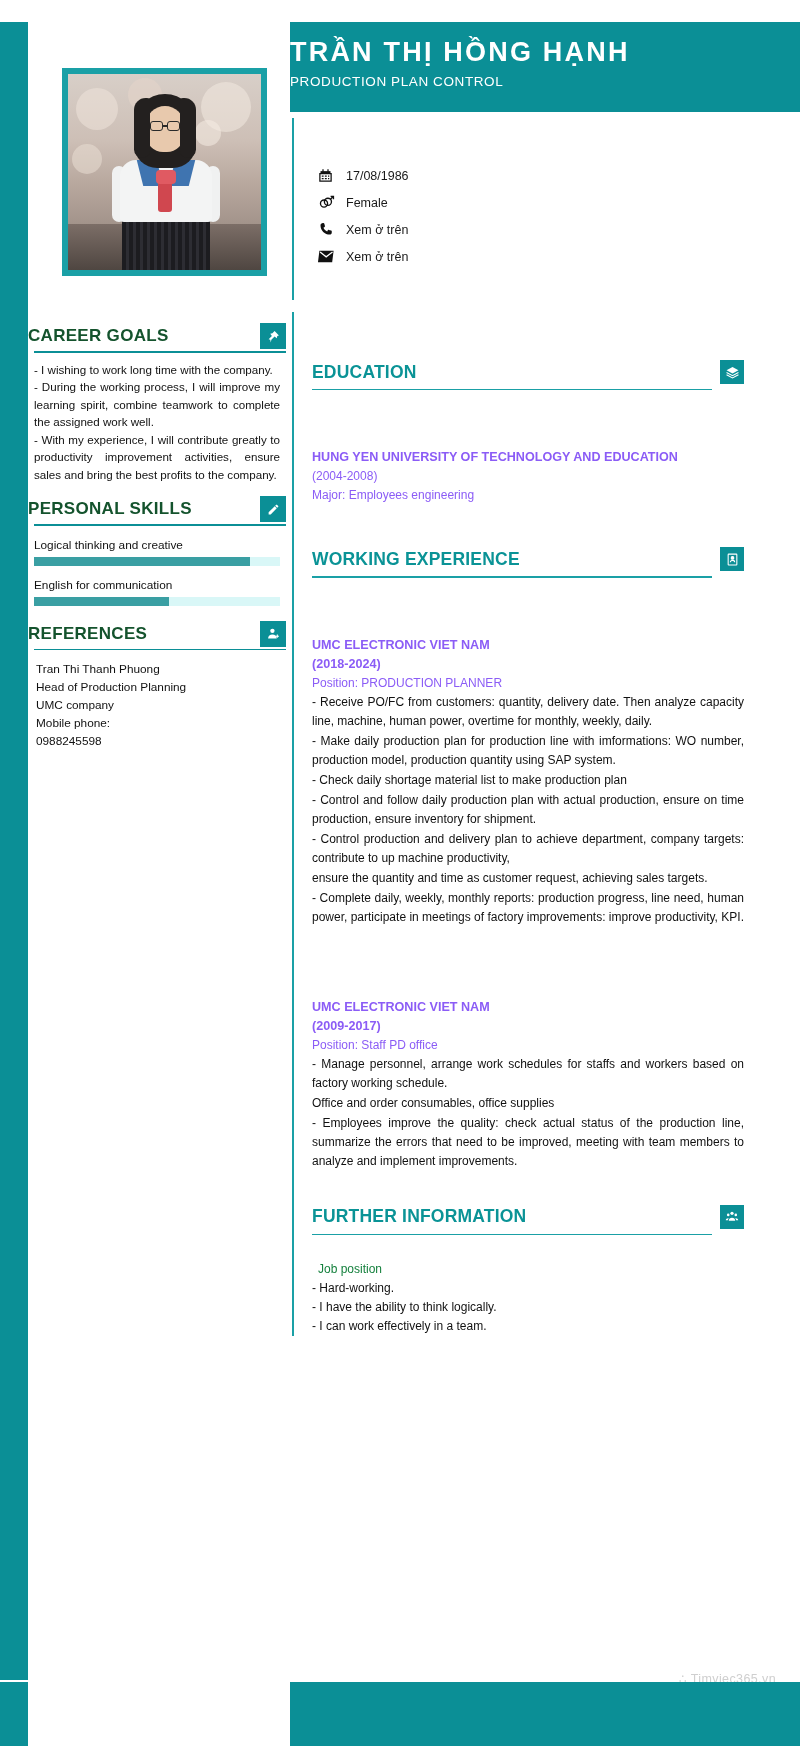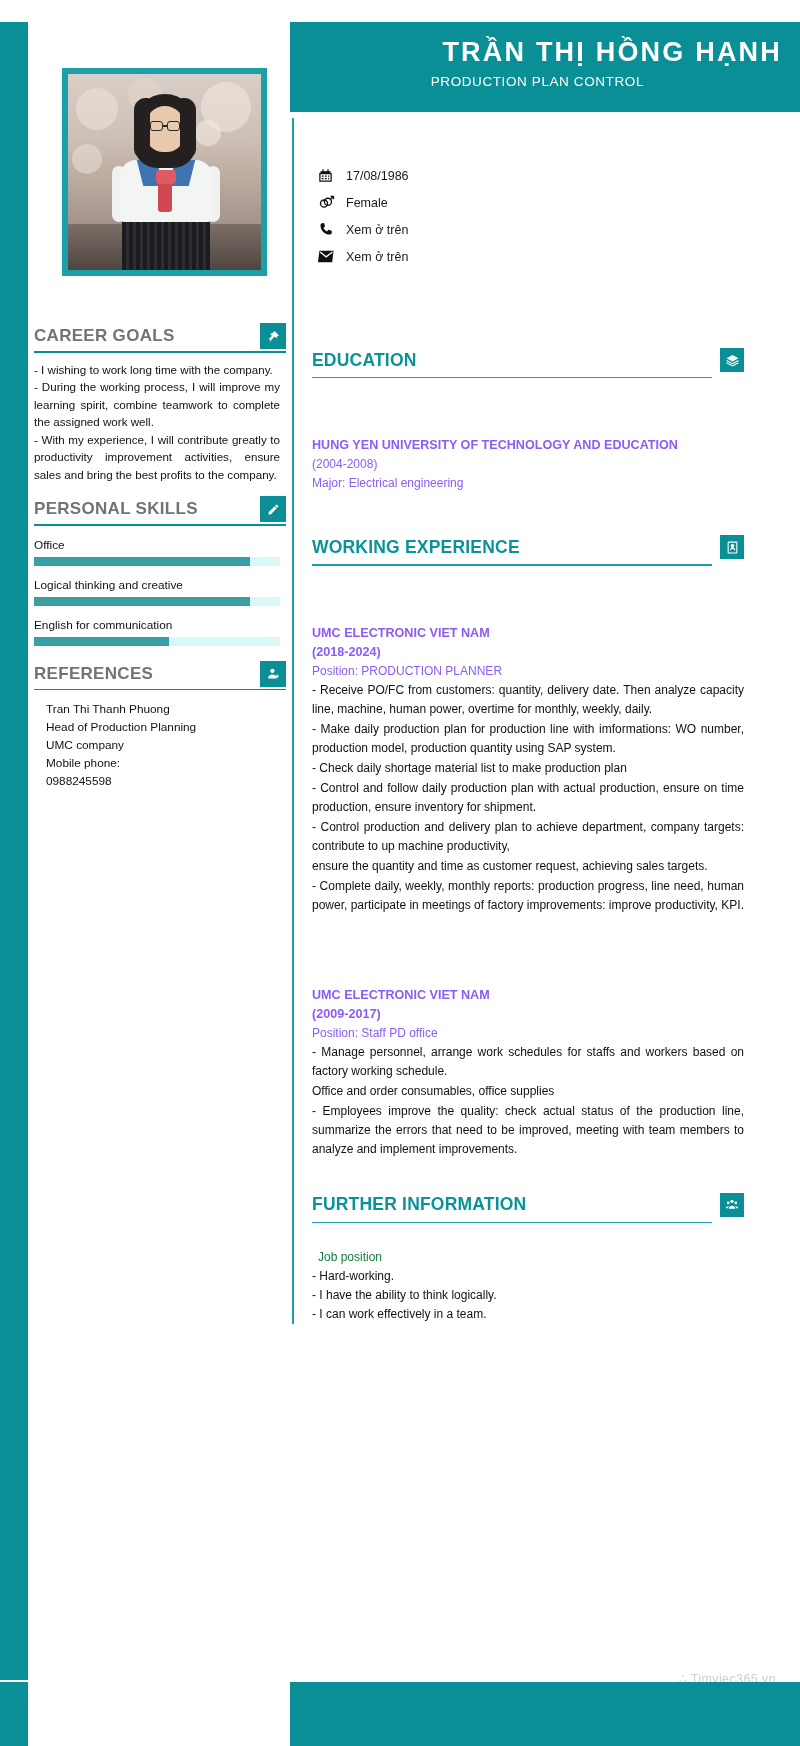--- a/index.html
+++ b/index.html
@@ -44,21 +44,21 @@
   }
 
   
   .header {
     position: absolute;
     left: 290px; top: 22px;
     width: 510px; height: 90px;
     background: #0b8f96;
     color: #ffffff;
     padding: 10px 18px 0 0;
-    text-align: right;
+    text-align: left;
   }
   .header .name {
     font-size: 27px;
     font-weight: bold;
     letter-spacing: 2.2px;
     line-height: 40px;
     white-space: nowrap;
   }
   .header .role {
     font-size: 13.5px;
@@ -171,26 +171,25 @@
     padding: 22px 0 0 0;
   }
   .sec-head {
     display: flex; align-items: stretch;
     height: 28px;
     margin: 0 0 0 0;
     background: #ffffff;
   }
   .sec-head .title {
     flex: 1;
-    color: #737373;
+    color: #14532d;
     font-size: 17px;
     font-weight: bold;
     letter-spacing: .3px;
     line-height: 28px;
-    padding-left: 6px;
   }
   .sec-head .badge {
     width: 26px; height: 26px;
     background: #0b8f96;
     color: #ffffff;
     display: flex; align-items: center; justify-content: center;
     align-self: center;
   }
   .sec-rule { height: 1.5px; background: #0b8f96; margin: 1px 0 0 6px; }
 
@@ -206,26 +205,26 @@
     font-size: 11.8px; color: #111;
     padding: 12px 0 5px 0;
   }
   .bar {
     height: 9px; width: 100%;
     background: #d9f7f7;
   }
   .bar > span { display: block; height: 100%; background: #3a9fa3; }
   .ref-text {
     font-size: 11.8px; line-height: 18px; color: #111;
-    padding: 10px 6px 0 18px;
+    padding: 10px 6px 0 8px;
   }
 
   
   .right-col {
-    position: absolute; left: 292px; top: 300px;
+    position: absolute; left: 292px; top: 312px;
     width: 480px;
     border-left: 2px solid #1aa0a6;
     padding: 48px 28px 0 18px;
   }
   .rsec-head { display: flex; align-items: center; }
   .rsec-head .title {
     flex: 1;
     color: #0a9396;
     font-size: 17.5px;
     font-weight: bold;
@@ -376,26 +375,20 @@
         <div class="title">PERSONAL SKILLS</div>
         <div class="badge">
           <svg width="13" height="13" viewBox="0 0 24 24" fill="#fff">
             <path d="M3 17.2V21h3.8L18 9.8 14.2 6 3 17.2zM20.7 7.1c.4-.4.4-1 0-1.4l-2.4-2.4c-.4-.4-1-.4-1.4 0l-1.8 1.8 3.8 3.8 1.8-1.8z"></path>
           </svg>
         </div>
       </div>
       <div class="sec-rule"></div>
 
       <div class="skill">
-        <div class="label">Office</div>
-        <div class="bar">
-            <span id="sk0" style="width: 88%;"></span>
-          </div>
-      </div>
-      <div class="skill">
         <div class="label">Logical thinking and creative</div>
         <div class="bar">
             <span id="sk1" style="width: 88%;"></span>
           </div>
       </div>
       <div class="skill">
         <div class="label">English for communication</div>
         <div class="bar">
             <span id="sk2" style="width: 55%;"></span>
           </div>
@@ -434,21 +427,21 @@
             <path d="M12 2 1 8l11 6 11-6z"></path>
             <path d="M1 12l11 6 11-6" fill="none" stroke="#fff" stroke-width="2"></path>
             <path d="M1 16l11 6 11-6" fill="none" stroke="#fff" stroke-width="2"></path>
           </svg>
         </div>
       </div>
       <div class="rsec-rule"></div>
       <div class="spacer-58"></div>
       <div class="entry-title">HUNG YEN UNIVERSITY OF TECHNOLOGY AND EDUCATION</div>
       <div class="entry-sub">(2004-2008)</div>
-      <div class="entry-sub">Major: Electrical engineering</div>
+      <div class="entry-sub">Major: Employees engineering</div>
     </div>
 
     <div style="margin-top:42px">
       <div class="rsec-head">
         <div class="title">WORKING EXPERIENCE</div>
         <div class="badge">
           <svg width="13" height="13" viewBox="0 0 24 24" fill="none" stroke="#fff" stroke-width="2">
             <rect x="4" y="2" width="16" height="20" rx="1"></rect>
             <circle cx="12" cy="9" r="2.4" fill="#fff"></circle>
             <path d="M8 17c0-2.2 1.8-3.4 4-3.4s4 1.2 4 3.4"></path>

